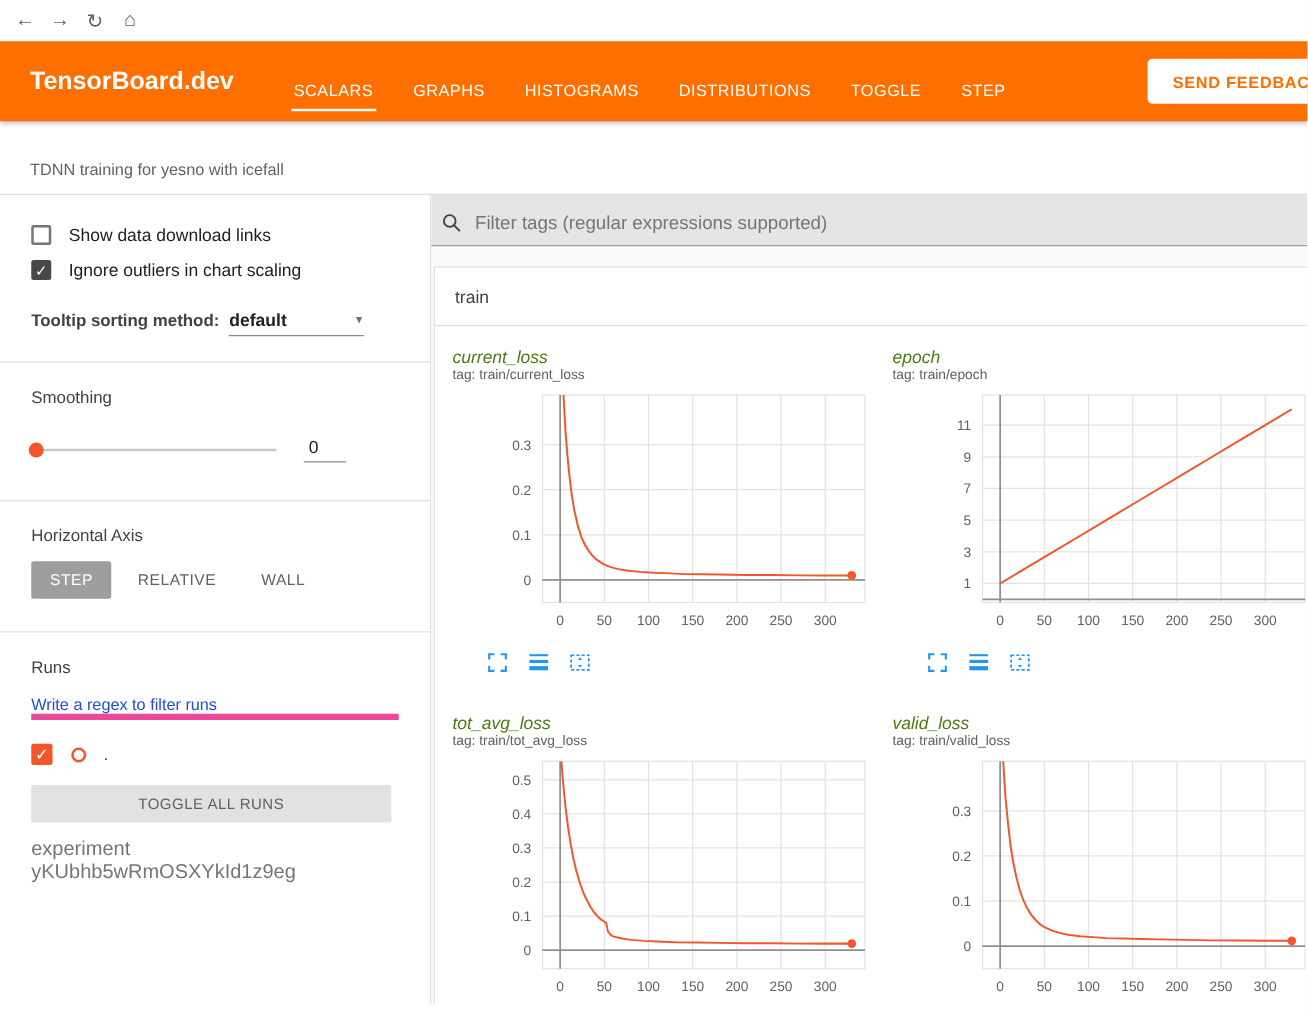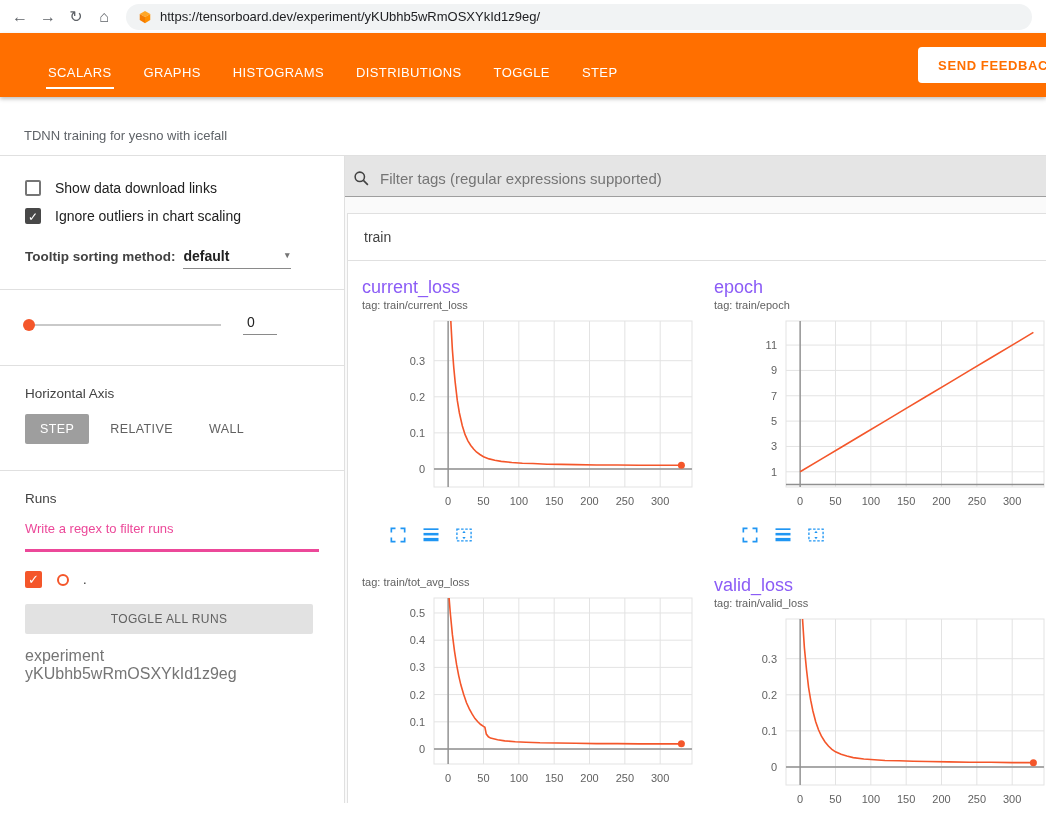--- a/index.html
+++ b/index.html
@@ -46,67 +46,60 @@
   .side-label{margin:20px 25px 0 25px;font-size:13.5px;color:#424242;}
   .slider-row{margin:24px 25px 0 25px;display:flex;align-items:center;}
   .slider-track{width:196px;height:2px;background:#c9c9c9;position:relative;flex:none;cursor:pointer;}
   .slider-thumb{position:absolute;left:-2px;top:-5px;width:12px;height:12px;border-radius:50%;background:#f4562a;}
   .slider-value{margin-left:22px;width:34px;border-bottom:1px solid #8a8a8a;font-size:14px;color:#212121;
     padding:0 0 4px 4px;}
   .axis-btns{margin:13px 25px 0 25px;display:flex;align-items:center;}
   .axis-btn{font-size:12.5px;letter-spacing:.4px;padding:8px 15px;color:#616161;background:transparent;
     border:none;margin-right:6px;font-family:"Liberation Sans",sans-serif;cursor:pointer;text-align:right;}
   .axis-btn.active{background:#9e9e9e;color:#fff;border-radius:2px;}
-  .regex-input{margin:15px 25px 0 25px;border-bottom:3px solid #ec4899;font-size:13px;color:#ec4899;
-    padding-bottom:13px;cursor:text;}
+  .regex-input{margin:15px 25px 0 25px;border-bottom:5px solid #ec4899;font-size:13px;color:#1d4ed8;
+    padding-bottom:0;cursor:text;}
   .run-row{margin:19px 25px 0 25px;display:flex;align-items:center;}
   .run-checkbox{width:17px;height:17px;border-radius:2px;text-align:center;line-height:17px;
     font-size:13px;color:#fff;flex:none;cursor:pointer;}
   .run-swatch{width:12px;height:12px;border-radius:50%;border:2px solid;margin-left:15px;flex:none;}
   .run-name{margin-left:14px;font-size:13px;color:#333;}
   .toggle-btn{margin:16px 25px 0 25px;width:288px;height:30px;background:#e2e2e2;border:none;border-radius:2px;
     color:#616161;font-size:12px;letter-spacing:.4px;font-family:"Liberation Sans",sans-serif;cursor:pointer;}
   .exp-caption{margin:13px 25px 0 25px;font-size:16px;color:#757575;}
 
   
   .main{flex:1;background:#fafafa;overflow:hidden;position:relative;}
   .filter-row{display:flex;align-items:center;padding:14px 0 9px 8px;border-bottom:1px solid #9e9e9e;background:#e5e5e5;}
   .filter-text{font-size:15px;color:#757575;margin-left:10px;}
   .card{margin:16px 0 0 2px;width:714px;background:#fff;border:1px solid #e0e0e0;}
   .card-header{padding:15px 16px;font-size:14px;color:#424242;border-bottom:1px solid #e0e0e0;}
   .charts{display:grid;grid-template-columns:352px 352px;padding:2px 0 0 2px;}
   .chart-cell{padding:14px 0 6px 12px;}
-  .chart-title{font-size:18px;color:#8b5cf6;}
+  .chart-title{font-size:14px;color:#4d7c0f;font-style:italic;}
   .chart-tag{font-size:11px;color:#616161;margin-top:1px;}
   svg.chart{width:335px;height:205px;margin-top:4px;display:block;}
   svg text{font-family:"Liberation Sans",sans-serif;}
   .chart-icons{display:flex;gap:13px;margin:5px 0 10px 26px;}
   .cicon{width:20px;height:20px;cursor:pointer;}
 </style>
 </head>
 <body>
 
 <div class="screen">
 
   <div class="browser-bar">
     <span class="nav-ico">←</span>
     <span class="nav-ico">→</span>
     <span class="nav-ico">↻</span>
     <span class="nav-ico">⌂</span>
-    <div class="addr">
-      <svg width="14" height="14" viewBox="0 0 16 16">
-        <polygon points="8,1 14,4.5 8,8 2,4.5" fill="#ffa726"></polygon>
-        <polygon points="2,4.5 8,8 8,15 2,11.5" fill="#f57c00"></polygon>
-        <polygon points="14,4.5 8,8 8,15 14,11.5" fill="#ff8f00"></polygon>
-      </svg>
-      <span class="url">https://tensorboard.dev/experiment/yKUbhb5wRmOSXYkId1z9eg/</span>
-    </div>
   </div>
 
   <div class="tb-header">
+    <div class="logo">TensorBoard.dev</div>
     <div class="tabs">
       <span class="tab active">SCALARS</span>
       <span class="tab">GRAPHS</span>
       <span class="tab">HISTOGRAMS</span>
       <span class="tab">DISTRIBUTIONS</span>
       <span class="tab">TOGGLE</span>
       <span class="tab">STEP</span>
     </div>
     <button class="feedback">SEND FEEDBACK</button>
   </div>
@@ -128,20 +121,21 @@
       </div>
       <div class="tooltip-row">
         <span>Tooltip sorting method:</span>
         <span class="select">
           <span>default</span>
           <span class="arrow">▾</span>
         </span>
       </div>
       <div class="divider d1"></div>
 
+      <div class="side-label">Smoothing</div>
       <div class="slider-row">
         <span class="slider-track">
           <span class="slider-thumb"></span>
         </span>
         <span class="slider-value">0</span>
       </div>
       <div class="divider d2"></div>
 
       <div class="side-label">Horizontal Axis</div>
       <div class="axis-btns">
@@ -274,20 +268,21 @@
                   <rect x="3" y="15.5" width="18" height="4" fill="#2096f3"></rect>
               </svg>
               <svg class="cicon" viewBox="0 0 24 24">
                 <rect x="3.5" y="5" width="17" height="14" fill="none" stroke="#2096f3" stroke-width="1.6" stroke-dasharray="3,2"></rect>
                 <path d="M12 7l2 2.5h-4zM12 17l-2-2.5h4z" fill="#2096f3"></path>
               </svg>
             </div>
           </div>
 
           <div class="chart-cell">
+            <div class="chart-title">tot_avg_loss</div>
             <div class="chart-tag">tag: train/tot_avg_loss</div>
             <svg class="chart" viewBox="0 0 335 205">
                 <clipPath id="clip2">
                   <rect x="72" y="6" width="258" height="166"></rect>
                 </clipPath>
                 <rect x="72" y="6" width="258" height="166" fill="none" stroke="#e3e3e3"></rect>
                 <line x1="86.13698630136986" y1="6" x2="86.13698630136986" y2="172" stroke="#e3e3e3"></line>
                 <text x="86.13698630136986" y="190" text-anchor="middle" fill="#616161" font-size="11">0</text>
                 <line x1="121.47945205479452" y1="6" x2="121.47945205479452" y2="172" stroke="#e3e3e3"></line>
                 <text x="121.47945205479452" y="190" text-anchor="middle" fill="#616161" font-size="11">50</text>

